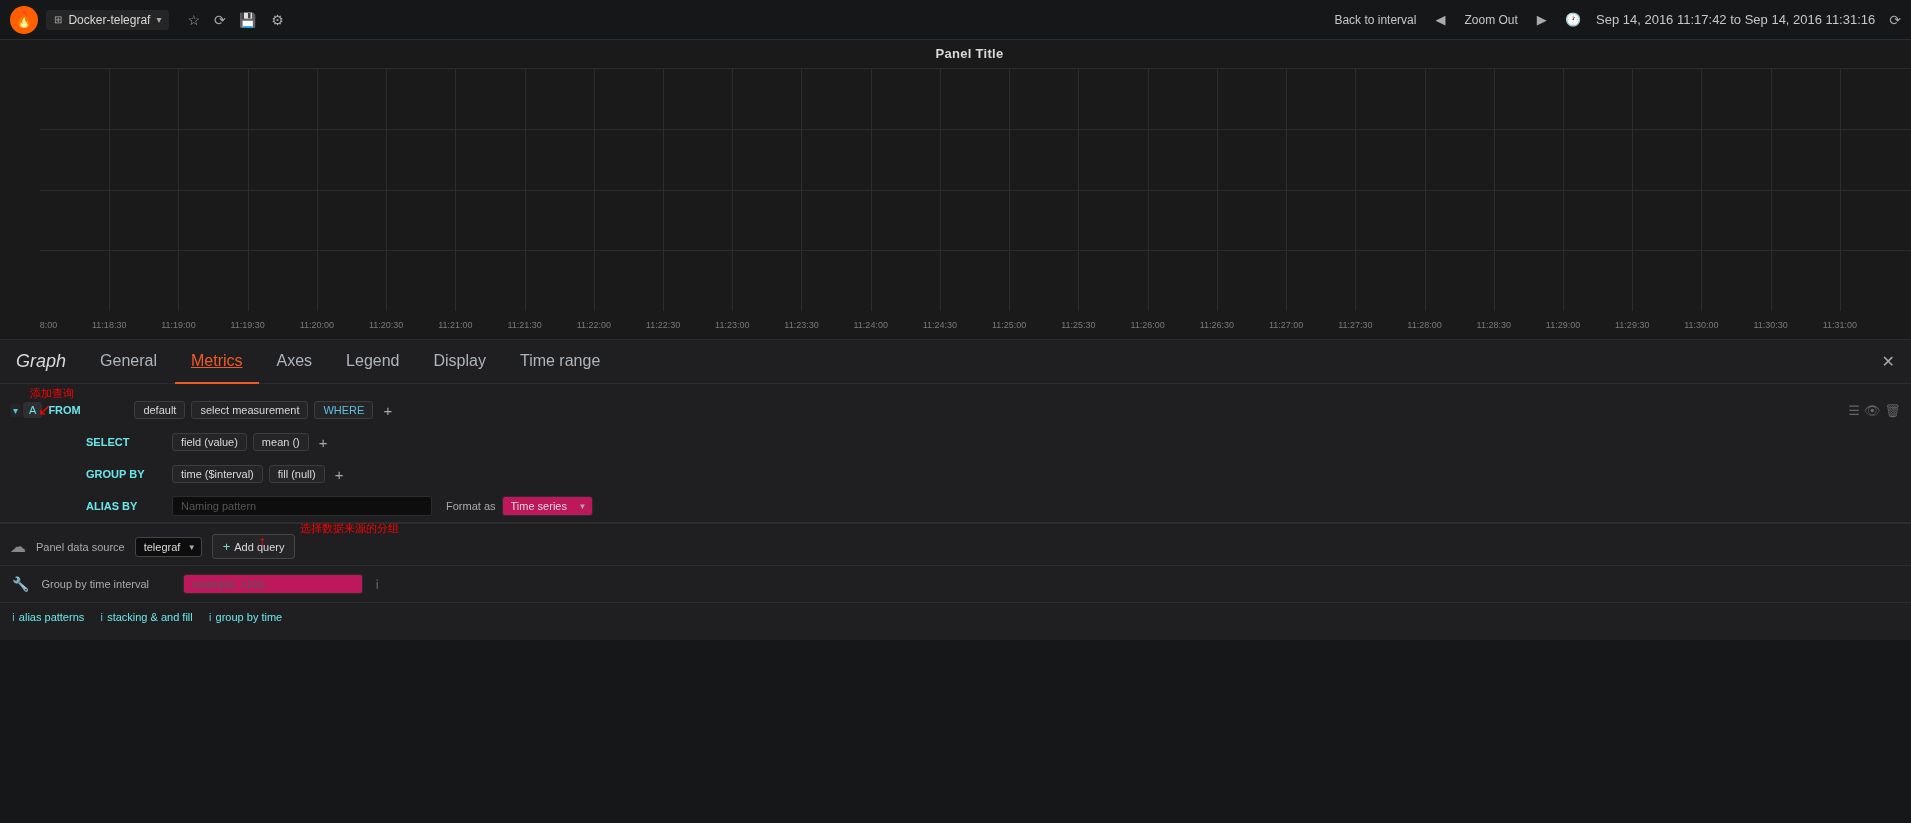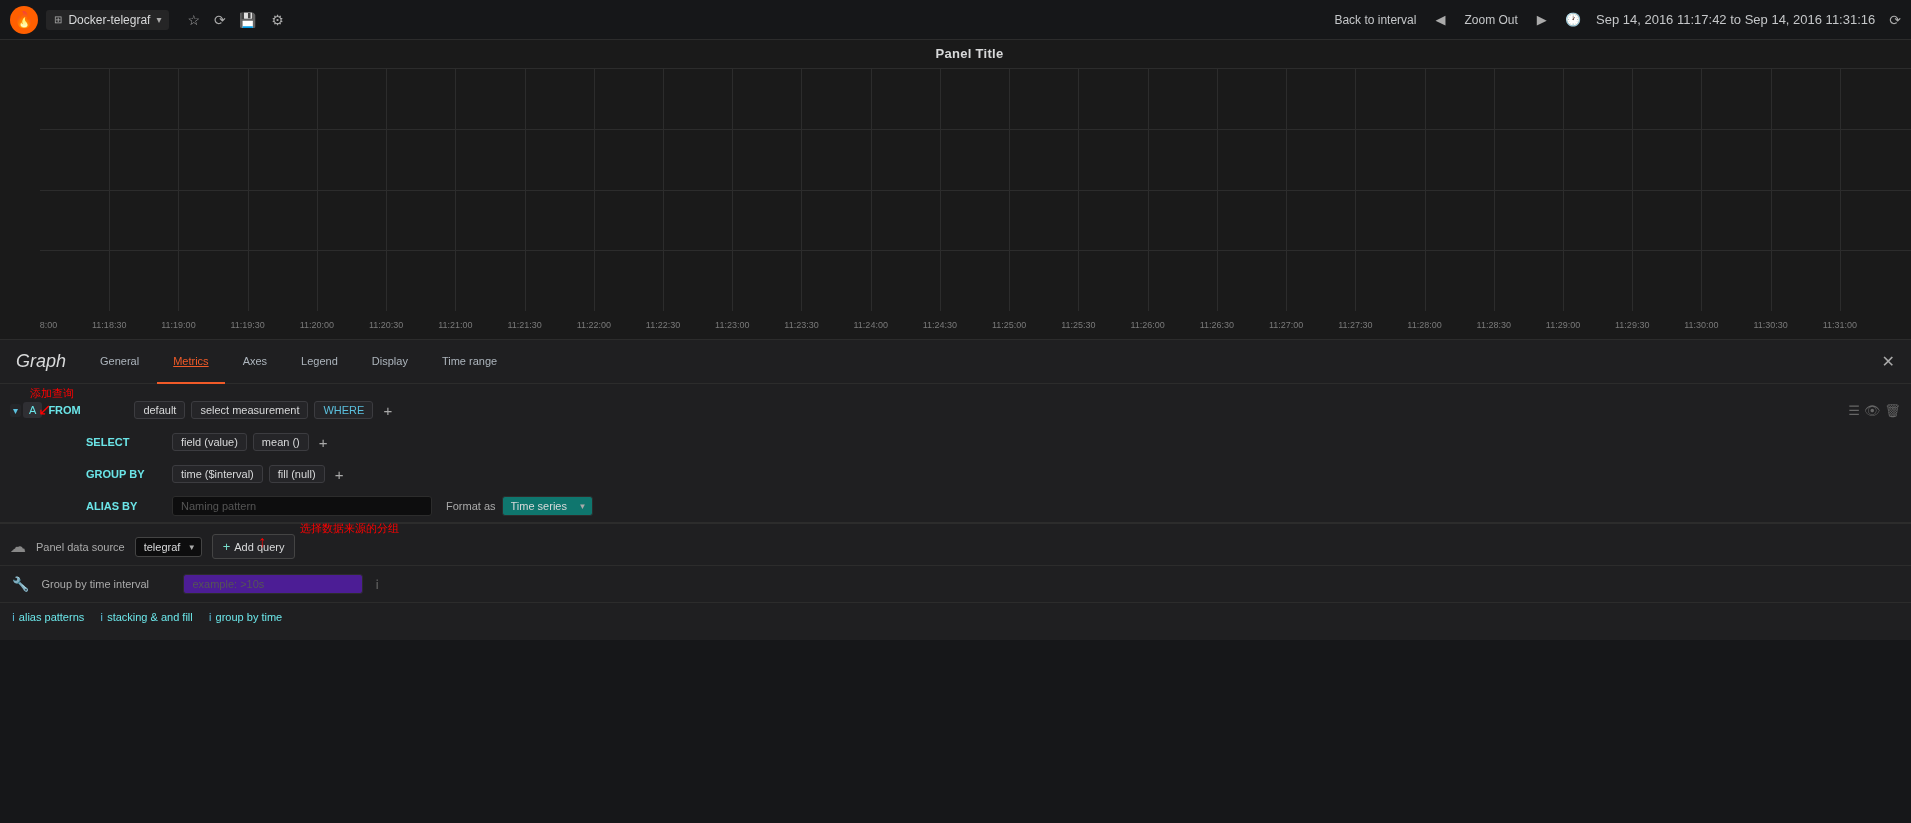--- a/index.html
+++ b/index.html
@@ -117,21 +117,21 @@
     }
     .panel-title-label {
       font-size: 18px;
       font-style: italic;
       color: #d8d9da;
       margin-right: 16px;
       font-weight: 300;
     }
     .tab {
       padding: 8px 16px;
-      font-size: 11px;
+      font-size: 16px;
       color: #adb5bd;
       cursor: pointer;
       border-bottom: 2px solid transparent;
       height: 44px;
       display: flex; align-items: center;
     }
     .tab.active {
       color: #f05a28;
       border-bottom: 2px solid #f05a28;
       text-decoration: underline;
@@ -203,21 +203,21 @@
       font-size: 11px;
       padding: 3px 8px;
       width: 260px;
     }
     .naming-input::placeholder { color: #555; }
     .format-label {
       font-size: 11px; color: #aaa;
       margin-left: 8px;
     }
     .format-select {
-      background: #0f766e;
+      background: #be185d;
       border: 1px solid #2c2c2c;
       border-radius: 3px;
       color: #d8d9da;
       font-size: 11px;
       padding: 3px 24px 3px 8px;
       cursor: pointer;
       appearance: none;
       -webkit-appearance: none;
     }
     .select-wrapper {
@@ -269,21 +269,21 @@
       display: flex; align-items: center; gap: 12px;
     }
     .settings-icon {
       font-size: 14px; color: #888;
     }
     .settings-label {
       font-size: 11px; color: #aaa;
       min-width: 130px;
     }
     .settings-input {
-      background: #4c1d95;
+      background: #be185d;
       border: 1px solid #2c2c2c;
       border-radius: 3px;
       color: #d8d9da;
       font-size: 11px;
       padding: 3px 8px;
       width: 180px;
     }
     .settings-input::placeholder { color: #555; }
     .info-icon {
       color: #666; font-size: 13px; cursor: pointer;

